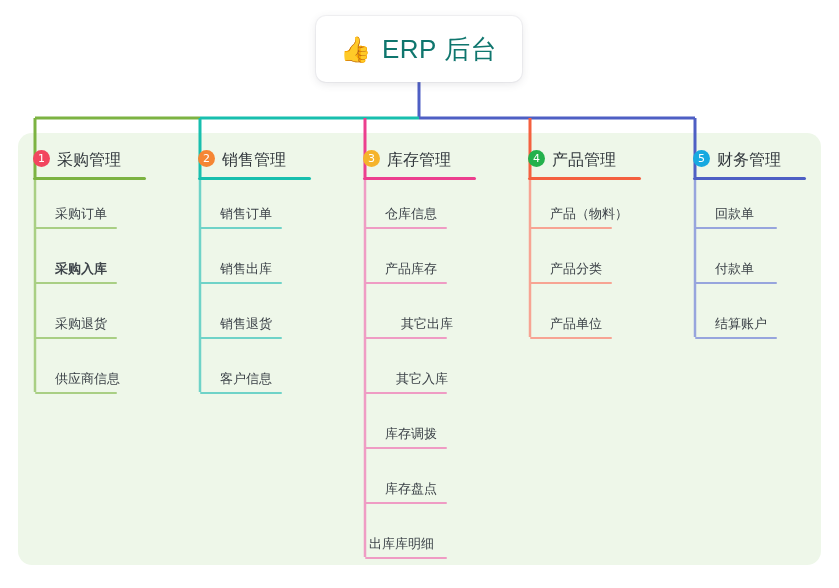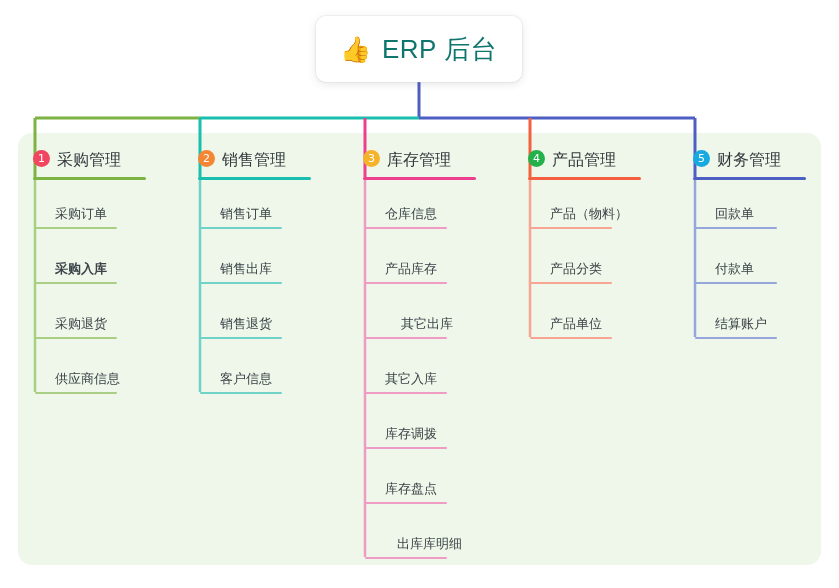--- a/index.html
+++ b/index.html
@@ -126,27 +126,27 @@
           <span class="badge" style="background: rgb(245, 179, 43); left: 0px;">3</span>
           <span class="head-label">库存管理</span>
         </div>
         <div class="head-rule" style="left: 0px; top: 34px; width: 113px; background: rgb(236, 63, 142);"></div>
         <div class="leaf" style="left: 22px; top: 62px;">仓库信息</div>
         <div class="leaf-rule" style="left: 2px; top: 84px; width: 82px; background: rgb(239, 156, 196);"></div>
         <div class="leaf" style="left: 22px; top: 117px;">产品库存</div>
         <div class="leaf-rule" style="left: 2px; top: 139px; width: 82px; background: rgb(239, 156, 196);"></div>
         <div class="leaf" style="left: 22px; top: 172px; margin-left: 16px;">其它出库</div>
         <div class="leaf-rule" style="left: 2px; top: 194px; width: 82px; background: rgb(239, 156, 196);"></div>
-        <div class="leaf" style="left: 22px; top: 227px;">其它入库</div>
+        <div class="leaf" style="left: 33px; top: 227px;">其它入库</div>
         <div class="leaf-rule" style="left: 2px; top: 249px; width: 82px; background: rgb(239, 156, 196);"></div>
         <div class="leaf" style="left: 22px; top: 282px;">库存调拨</div>
         <div class="leaf-rule" style="left: 2px; top: 304px; width: 82px; background: rgb(239, 156, 196);"></div>
         <div class="leaf" style="left: 22px; top: 337px;">库存盘点</div>
         <div class="leaf-rule" style="left: 2px; top: 359px; width: 82px; background: rgb(239, 156, 196);"></div>
-        <div class="leaf" style="left: 34px; top: 392px;">出库库明细</div>
+        <div class="leaf" style="left: 6px; top: 392px;">出库库明细</div>
         <div class="leaf-rule" style="left: 2px; top: 414px; width: 82px; background: rgb(239, 156, 196);"></div>
       </div>
       <div class="col" style="left: 528px;">
         <div class="col-head" style="padding-left: 0px;">
           <span class="badge" style="background: rgb(36, 177, 76); left: 0px;">4</span>
           <span class="head-label">产品管理</span>
         </div>
         <div class="head-rule" style="left: 0px; top: 34px; width: 113px; background: rgb(244, 96, 63);"></div>
         <div class="leaf" style="left: 22px; top: 62px;">产品（物料）</div>
         <div class="leaf-rule" style="left: 2px; top: 84px; width: 82px; background: rgb(247, 164, 147);"></div>

